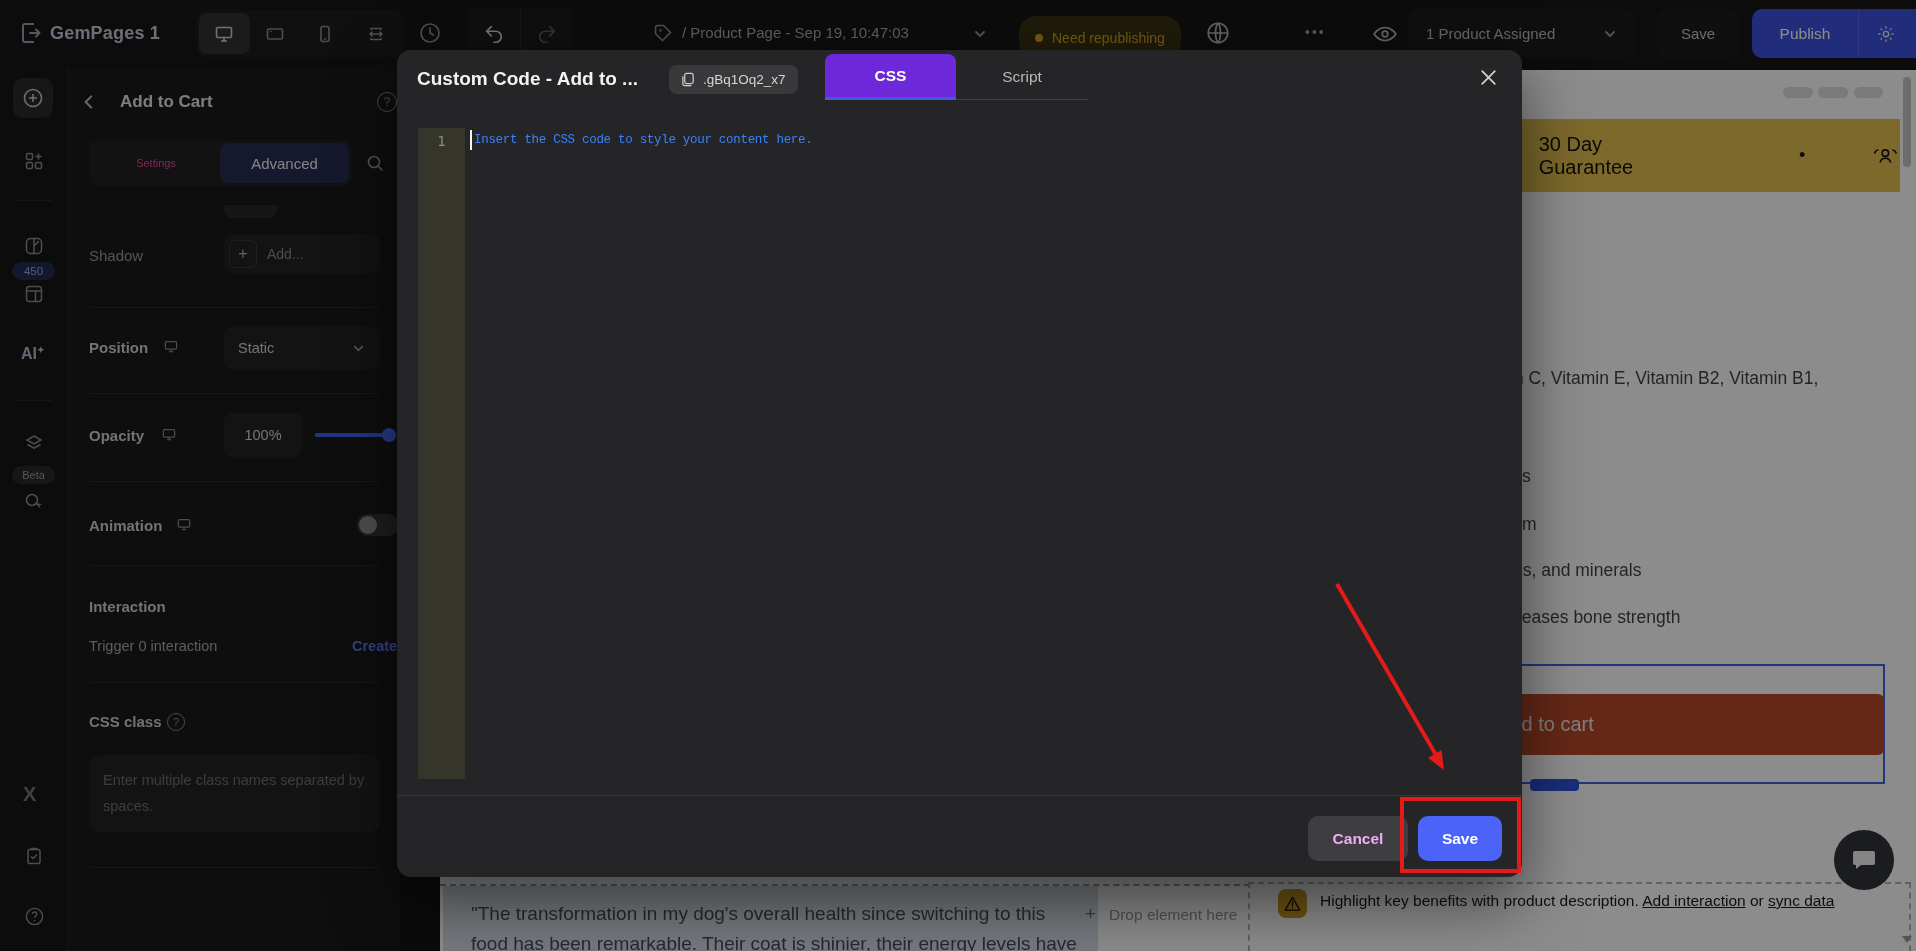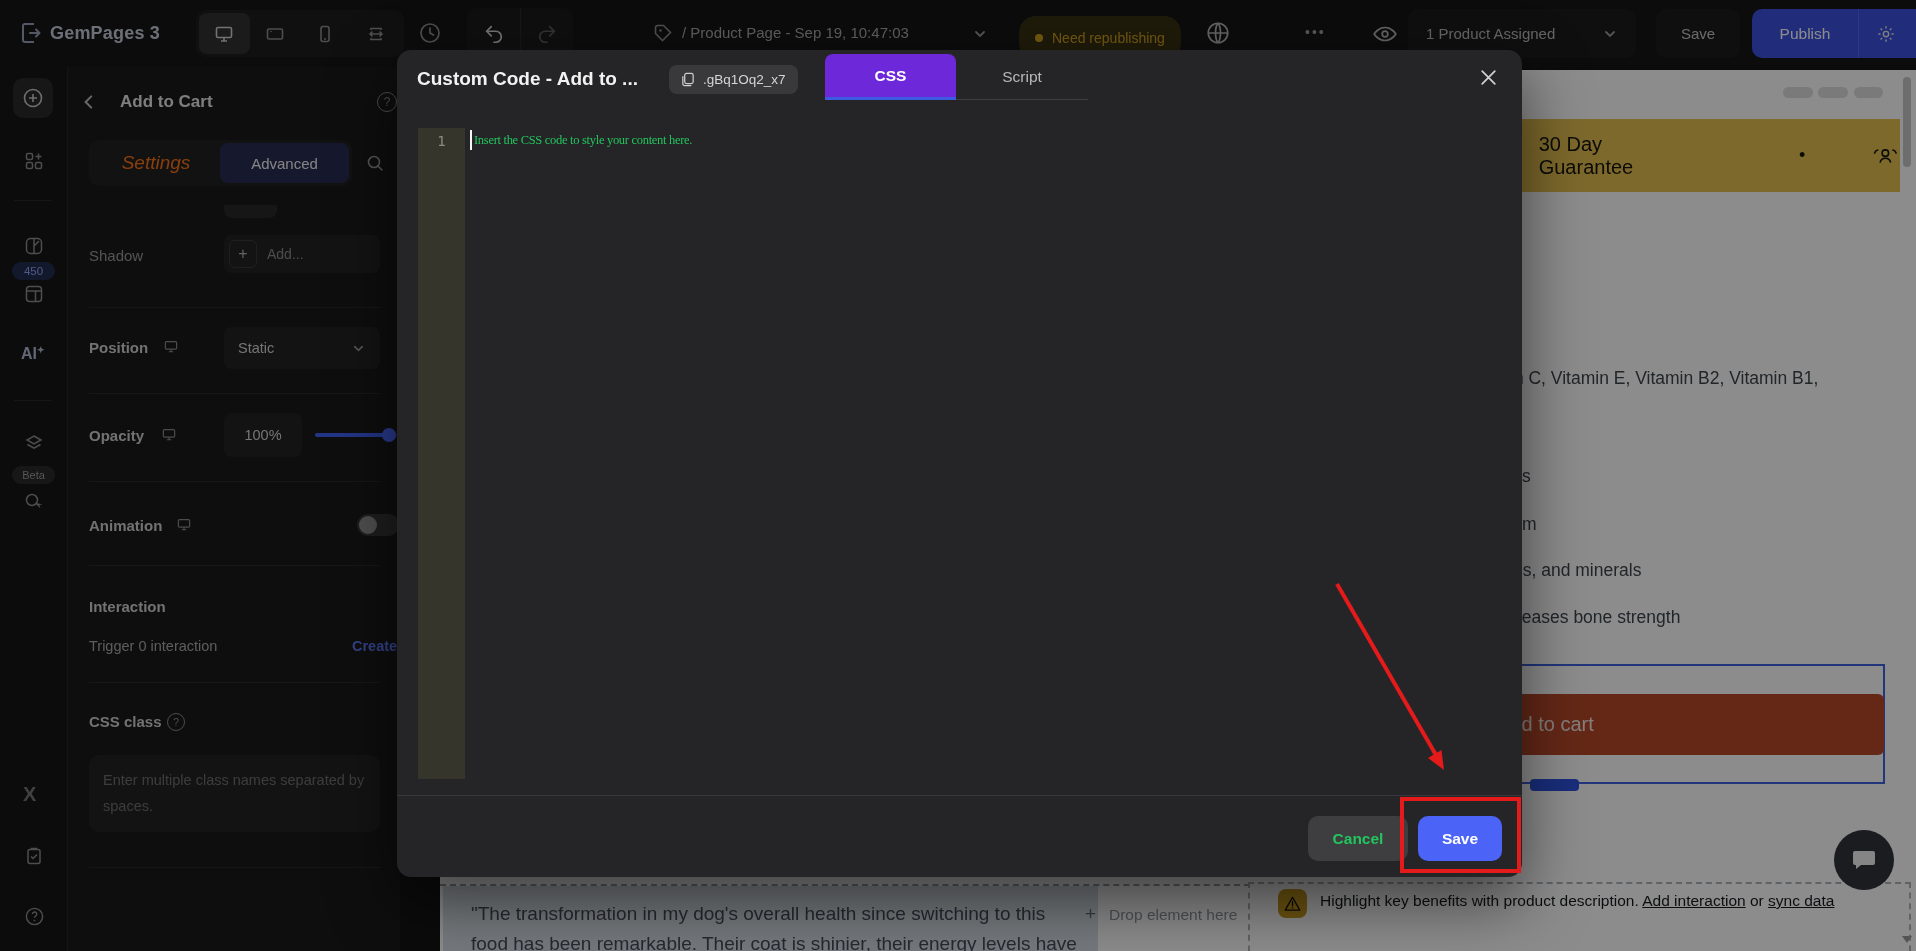--- a/index.html
+++ b/index.html
@@ -31,21 +31,21 @@
   .pill { border-radius:9px; font-size:11.5px; text-align:center; }
 
   
   #panel { left:68px; top:67px; width:332px; height:884px; background:#1a1a1b; z-index:1; }
   .p-label { color:#cfcfcf; font-size:15px; font-weight:600; }
   .p-label.dim { color:#9a9a9a; font-weight:400; }
   .p-div { left:21px; width:291px; height:1px; background:#2a2a2c; }
   .p-ctl { background:#242426; border-radius:8px; color:#d5d5d5; font-size:14.5px; }
   .seg { background:#222224; border-radius:10px; }
   .seg-active { background:#282e55; border-radius:8px; color:#f0f0f0; font-size:15px; font-weight:500; }
-  .seg-idle { color:#f97316; font-size:19px;font-style:italic; }
+  .seg-idle { color:#ec4899; font-size:11px; }
 
   
   #workspace { left:400px; top:67px; width:1516px; height:884px; background:#141414; z-index:1; }
   #canvas { position:absolute; left:40px; top:3px; width:1476px; height:881px; background:#ffffff; overflow:hidden; }
   .skel { background:#dedede; border-radius:6px; }
   .banner { background:#e3c051; color:#15130e; }
   .canvas-text { color:#3f454b; font-size:17.5px; }
   .cart-btn { background:#b9492b; border-radius:6px; color:#efe7e2; font-size:20px; }
   .sel-outline { border:2px solid #3f63e0; }
   .quote-block { background:#d8dee6; color:#454c59; font-size:19px; line-height:30px; }
@@ -58,24 +58,24 @@
 
   
   #modal { left:397px; top:50px; width:1125px; height:827px; background:#252527; border-radius:14px; z-index:30; box-shadow:0 24px 64px rgba(0,0,0,.55); }
   .m-title { color:#f2f2f2; font-size:19px; font-weight:700; }
   .m-chip { background:#39393b; border-radius:8px; color:#d6d6d6; font-size:13.5px; }
   .tab-css { background:#6d28d9; border-radius:8px 8px 0 0; border-bottom:3px solid #3d5be0; color:#ffffff; font-size:15.5px; font-weight:700; }
   .tab-script { color:#b9b9b9; font-size:15.5px; }
   .tabline { background:#3f3f41; height:1px; }
   .gutter { background:#35352c; }
   .lineno { color:#8b8c7f; font-size:14px; font-family:"DejaVu Sans Mono", monospace; }
-  .code-ph { color:#22c55e; font-size:12.5px; font-family:Liberation Serif, serif; letter-spacing:-0.3px; }
+  .code-ph { color:#3b82f6; font-size:12.5px; font-family:Liberation Mono, monospace; letter-spacing:-0.3px; }
   .caret { width:1.5px; height:20px; background:#f5f5f5; }
   .m-footline { background:#39393b; height:1px; }
-  .btn-cancel { background:#3e3e40; border-radius:10px; color:#22c55e; font-size:15.5px; font-weight:600; }
+  .btn-cancel { background:#3e3e40; border-radius:10px; color:#f0abfc; font-size:15.5px; font-weight:600; }
   .btn-save { background:#4b63f7; border-radius:10px; color:#ffffff; font-size:15.5px; font-weight:600; }
 
   
   #red-rect { left:1400px; top:797px; width:121px; height:76px; border:4px solid #e51a1a; z-index:40; }
   #arrow-svg { left:0; top:0; width:1916px; height:951px; z-index:40; pointer-events:none; }
   textarea.ghost { width:100%; height:100%; background:transparent; border:none; resize:none; outline:none;
     color:#6f6f6f; font-size:14.5px; line-height:26px; font-family:"Liberation Sans", sans-serif; padding:12px 14px; }
   textarea.ghost::placeholder { color:#6f6f6f; }
 </style>
 </head>
@@ -83,21 +83,21 @@
 
 <div id="root">
 
   <div id="topbar" class="abs">
     <span class="abs icon" style="left:20px;top:22px">
       <svg width="22" height="22" viewBox="0 0 22 22" fill="none" stroke="#9aa0b8" stroke-width="2">
           <path d="M14 2H5a2 2 0 0 0-2 2v14a2 2 0 0 0 2 2h9"></path>
           <path d="M10 11h9M16 7.5l3.5 3.5L16 14.5" stroke-linecap="round" stroke-linejoin="round"></path>
         </svg>
     </span>
-    <span class="abs brand-text" style="left:50px;top:23px">GemPages 3</span>
+    <span class="abs brand-text" style="left:50px;top:23px">GemPages 1</span>
 
     <div class="abs devgroup flex" style="left:196px;top:10px;width:208px;height:47px;padding:3px">
       <div class="devcell active center">
         <svg class="icon bright" width="20" height="20" viewBox="0 0 20 20" fill="none" stroke="currentColor" stroke-width="1.6">
             <rect x="2.5" y="3.5" width="15" height="10" rx="1.5"></rect>
             <path d="M7 17h6M10 13.5V17"></path>
           </svg>
       </div>
       <div class="devcell center">
         <svg class="icon" width="20" height="20" viewBox="0 0 20 20" fill="none" stroke="currentColor" stroke-width="1.6">

